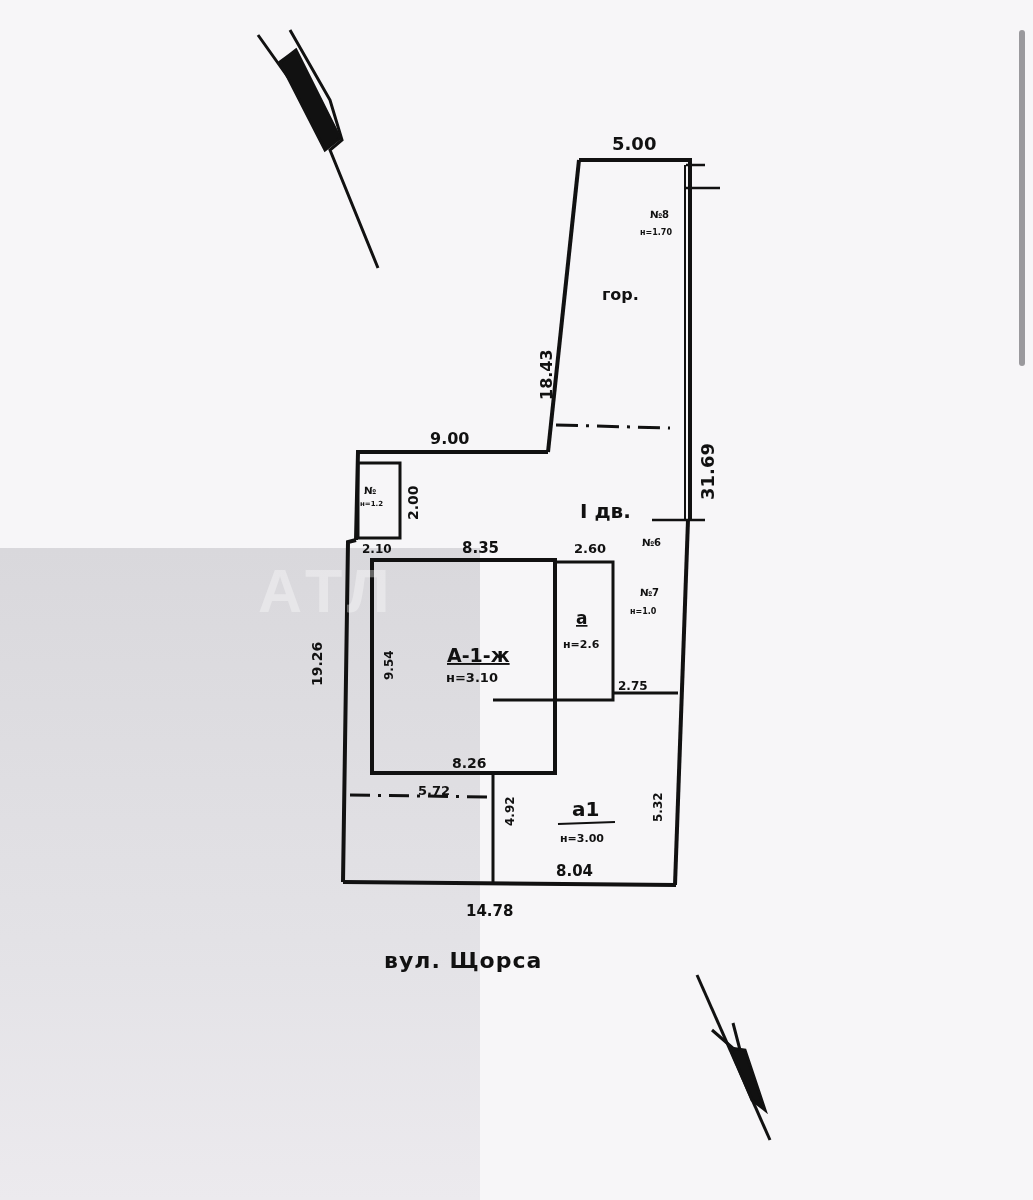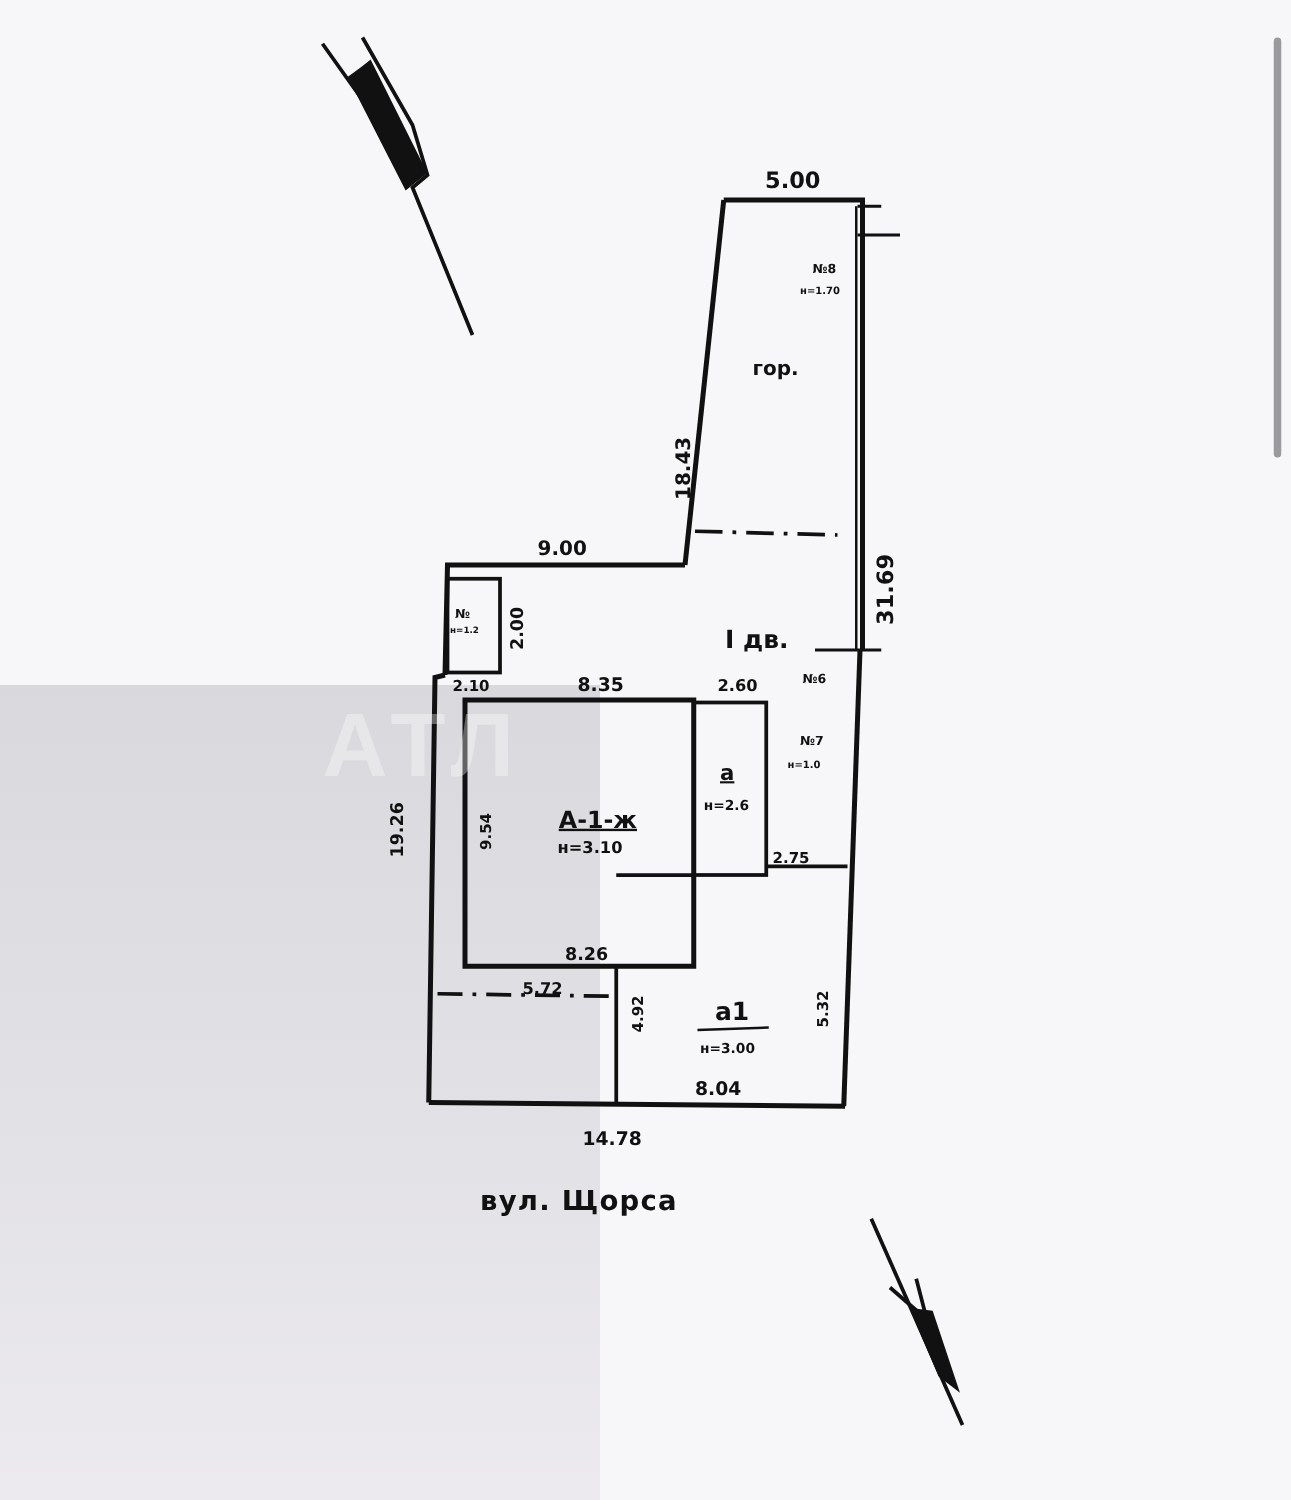--- a/index.html
+++ b/index.html
@@ -15,21 +15,21 @@
     }
     svg.plan { position: absolute; left: 0; top: 0; }
     .lbl {
       font-family: "DejaVu Sans", sans-serif;
       font-weight: bold;
       fill: #111;
     }
     .watermark {
       position: absolute; left: 258px; top: 556px;
       font-family: "Liberation Sans", sans-serif;
-      font-weight: bold; font-size: 72px; letter-spacing: 6px;
+      font-weight: bold; font-size: 61px; letter-spacing: 6px;
       color: rgba(255,255,255,0.35);
     }
     .scrollbar {
       position: absolute; left: 1019px; top: 30px; width: 6px; height: 336px;
       background: #9a999d; border-radius: 3px;
     }
   </style>
 </head>
 <body>
 

